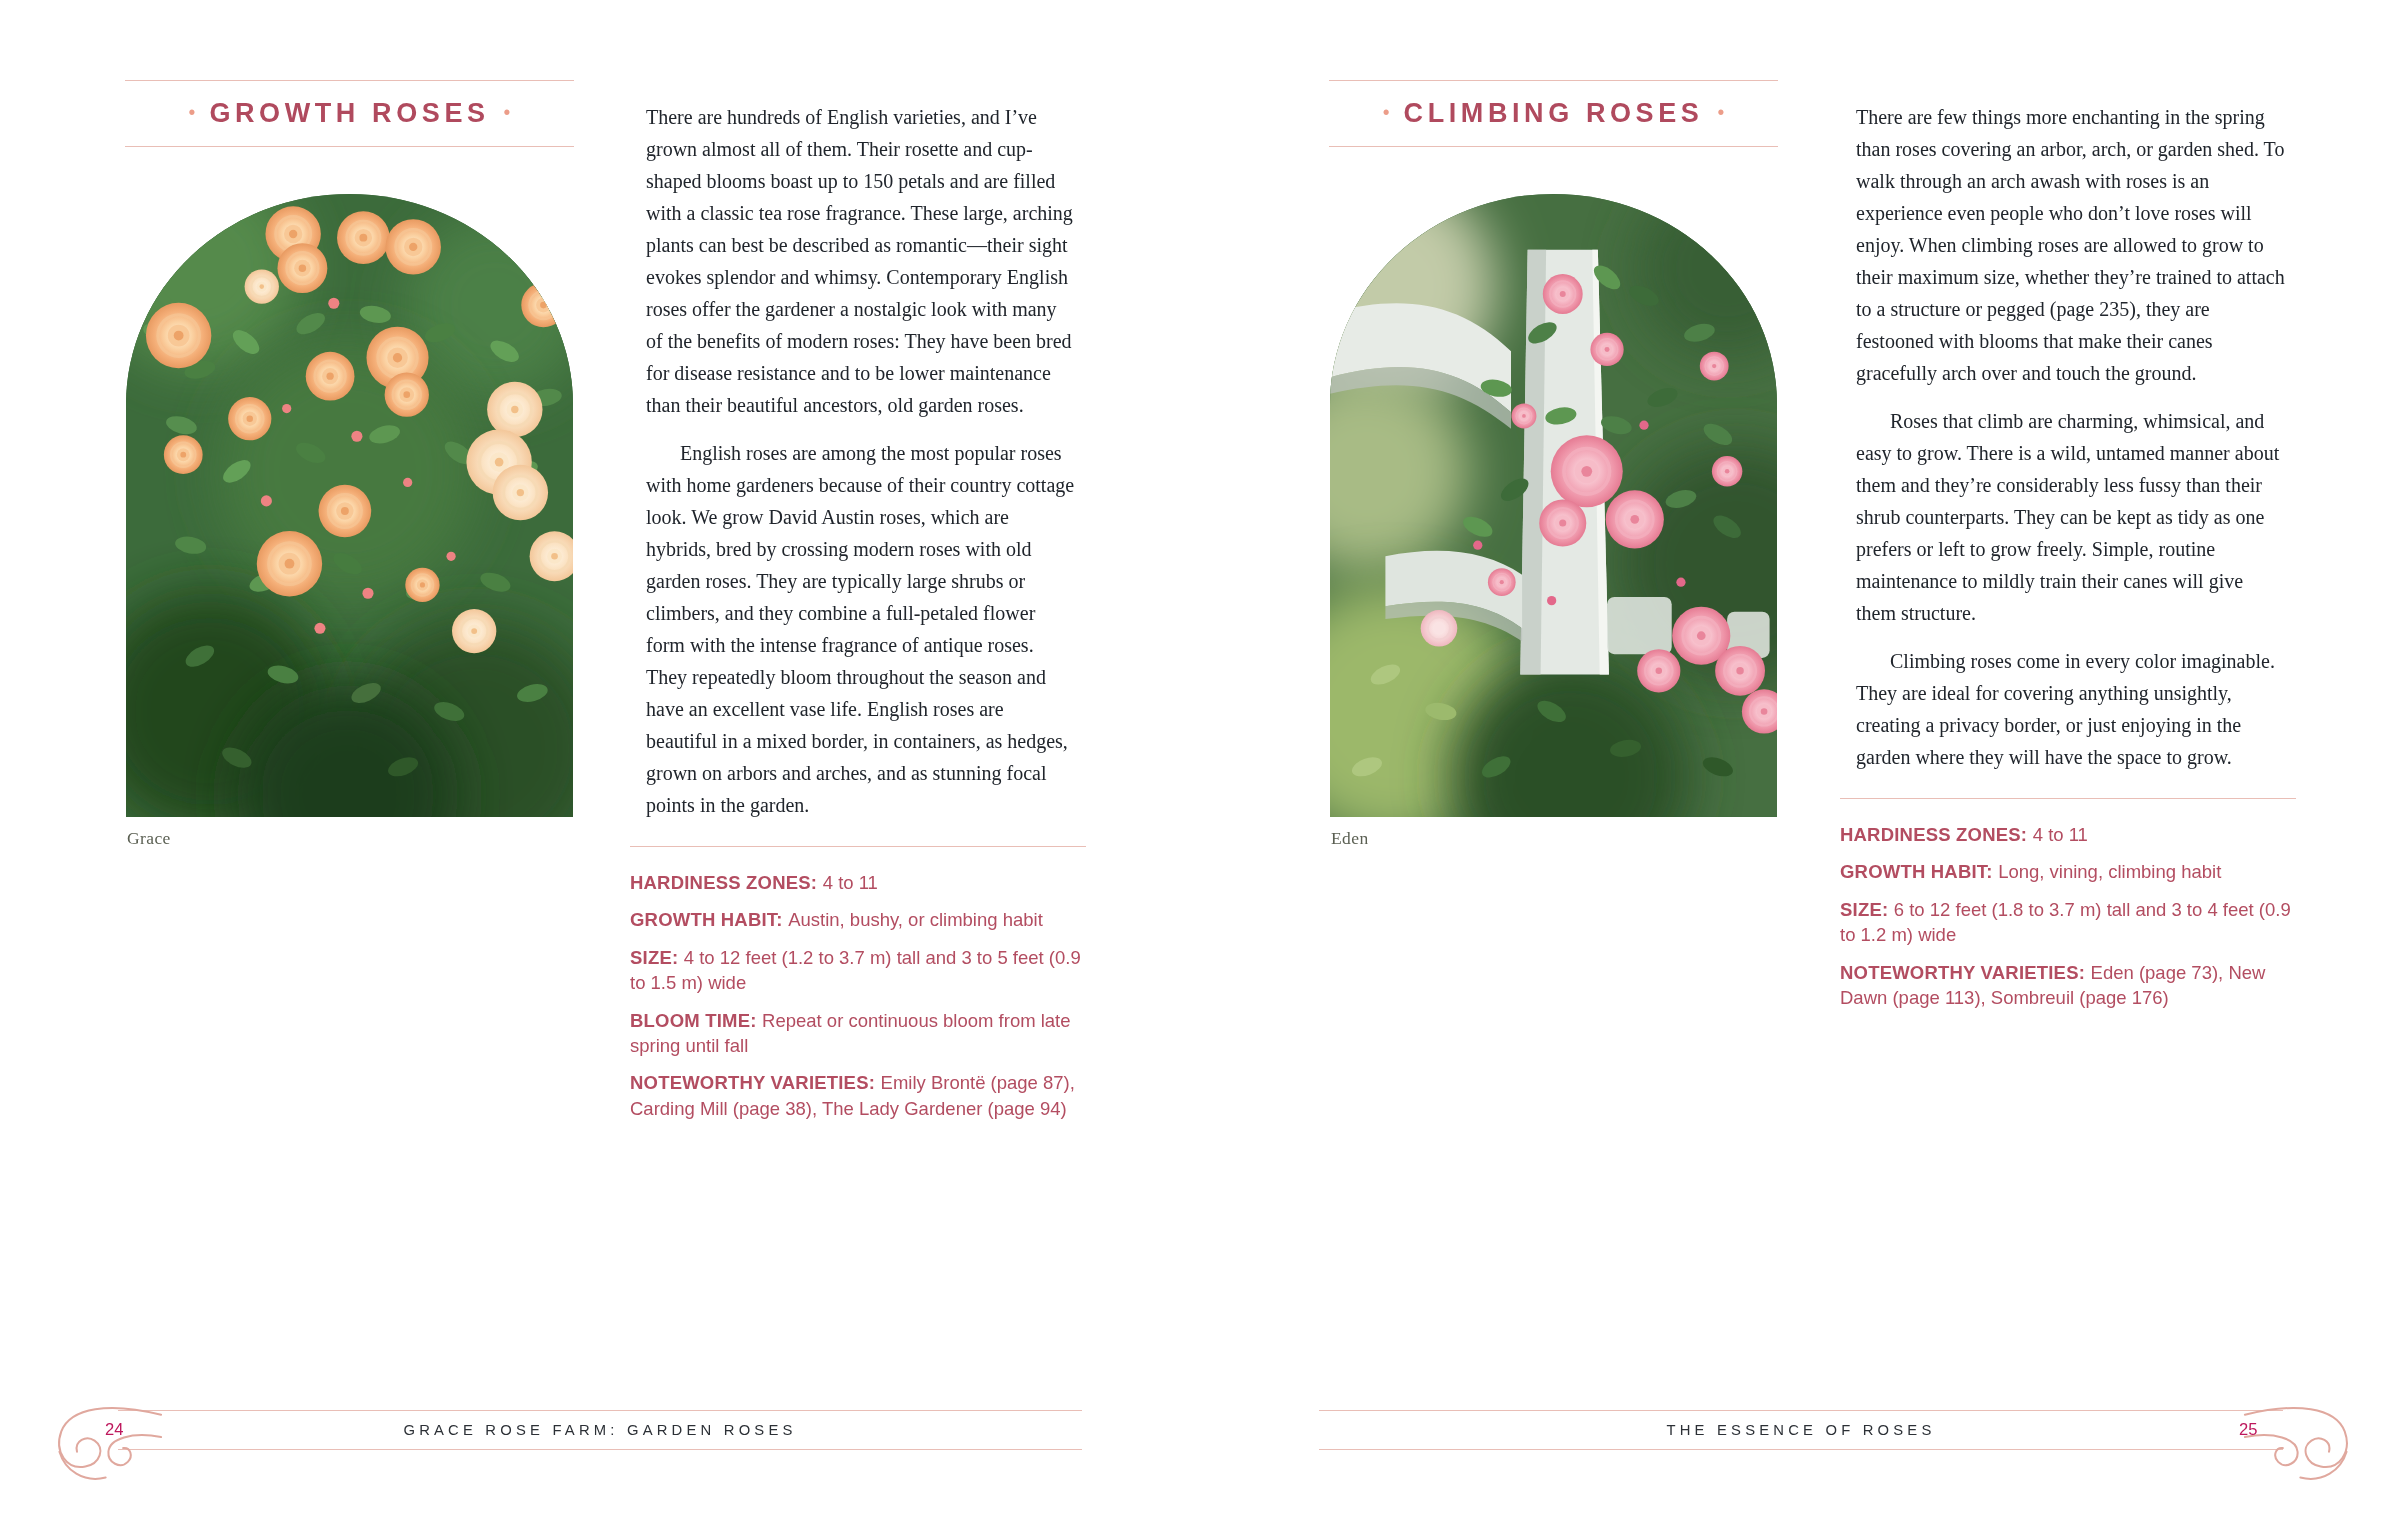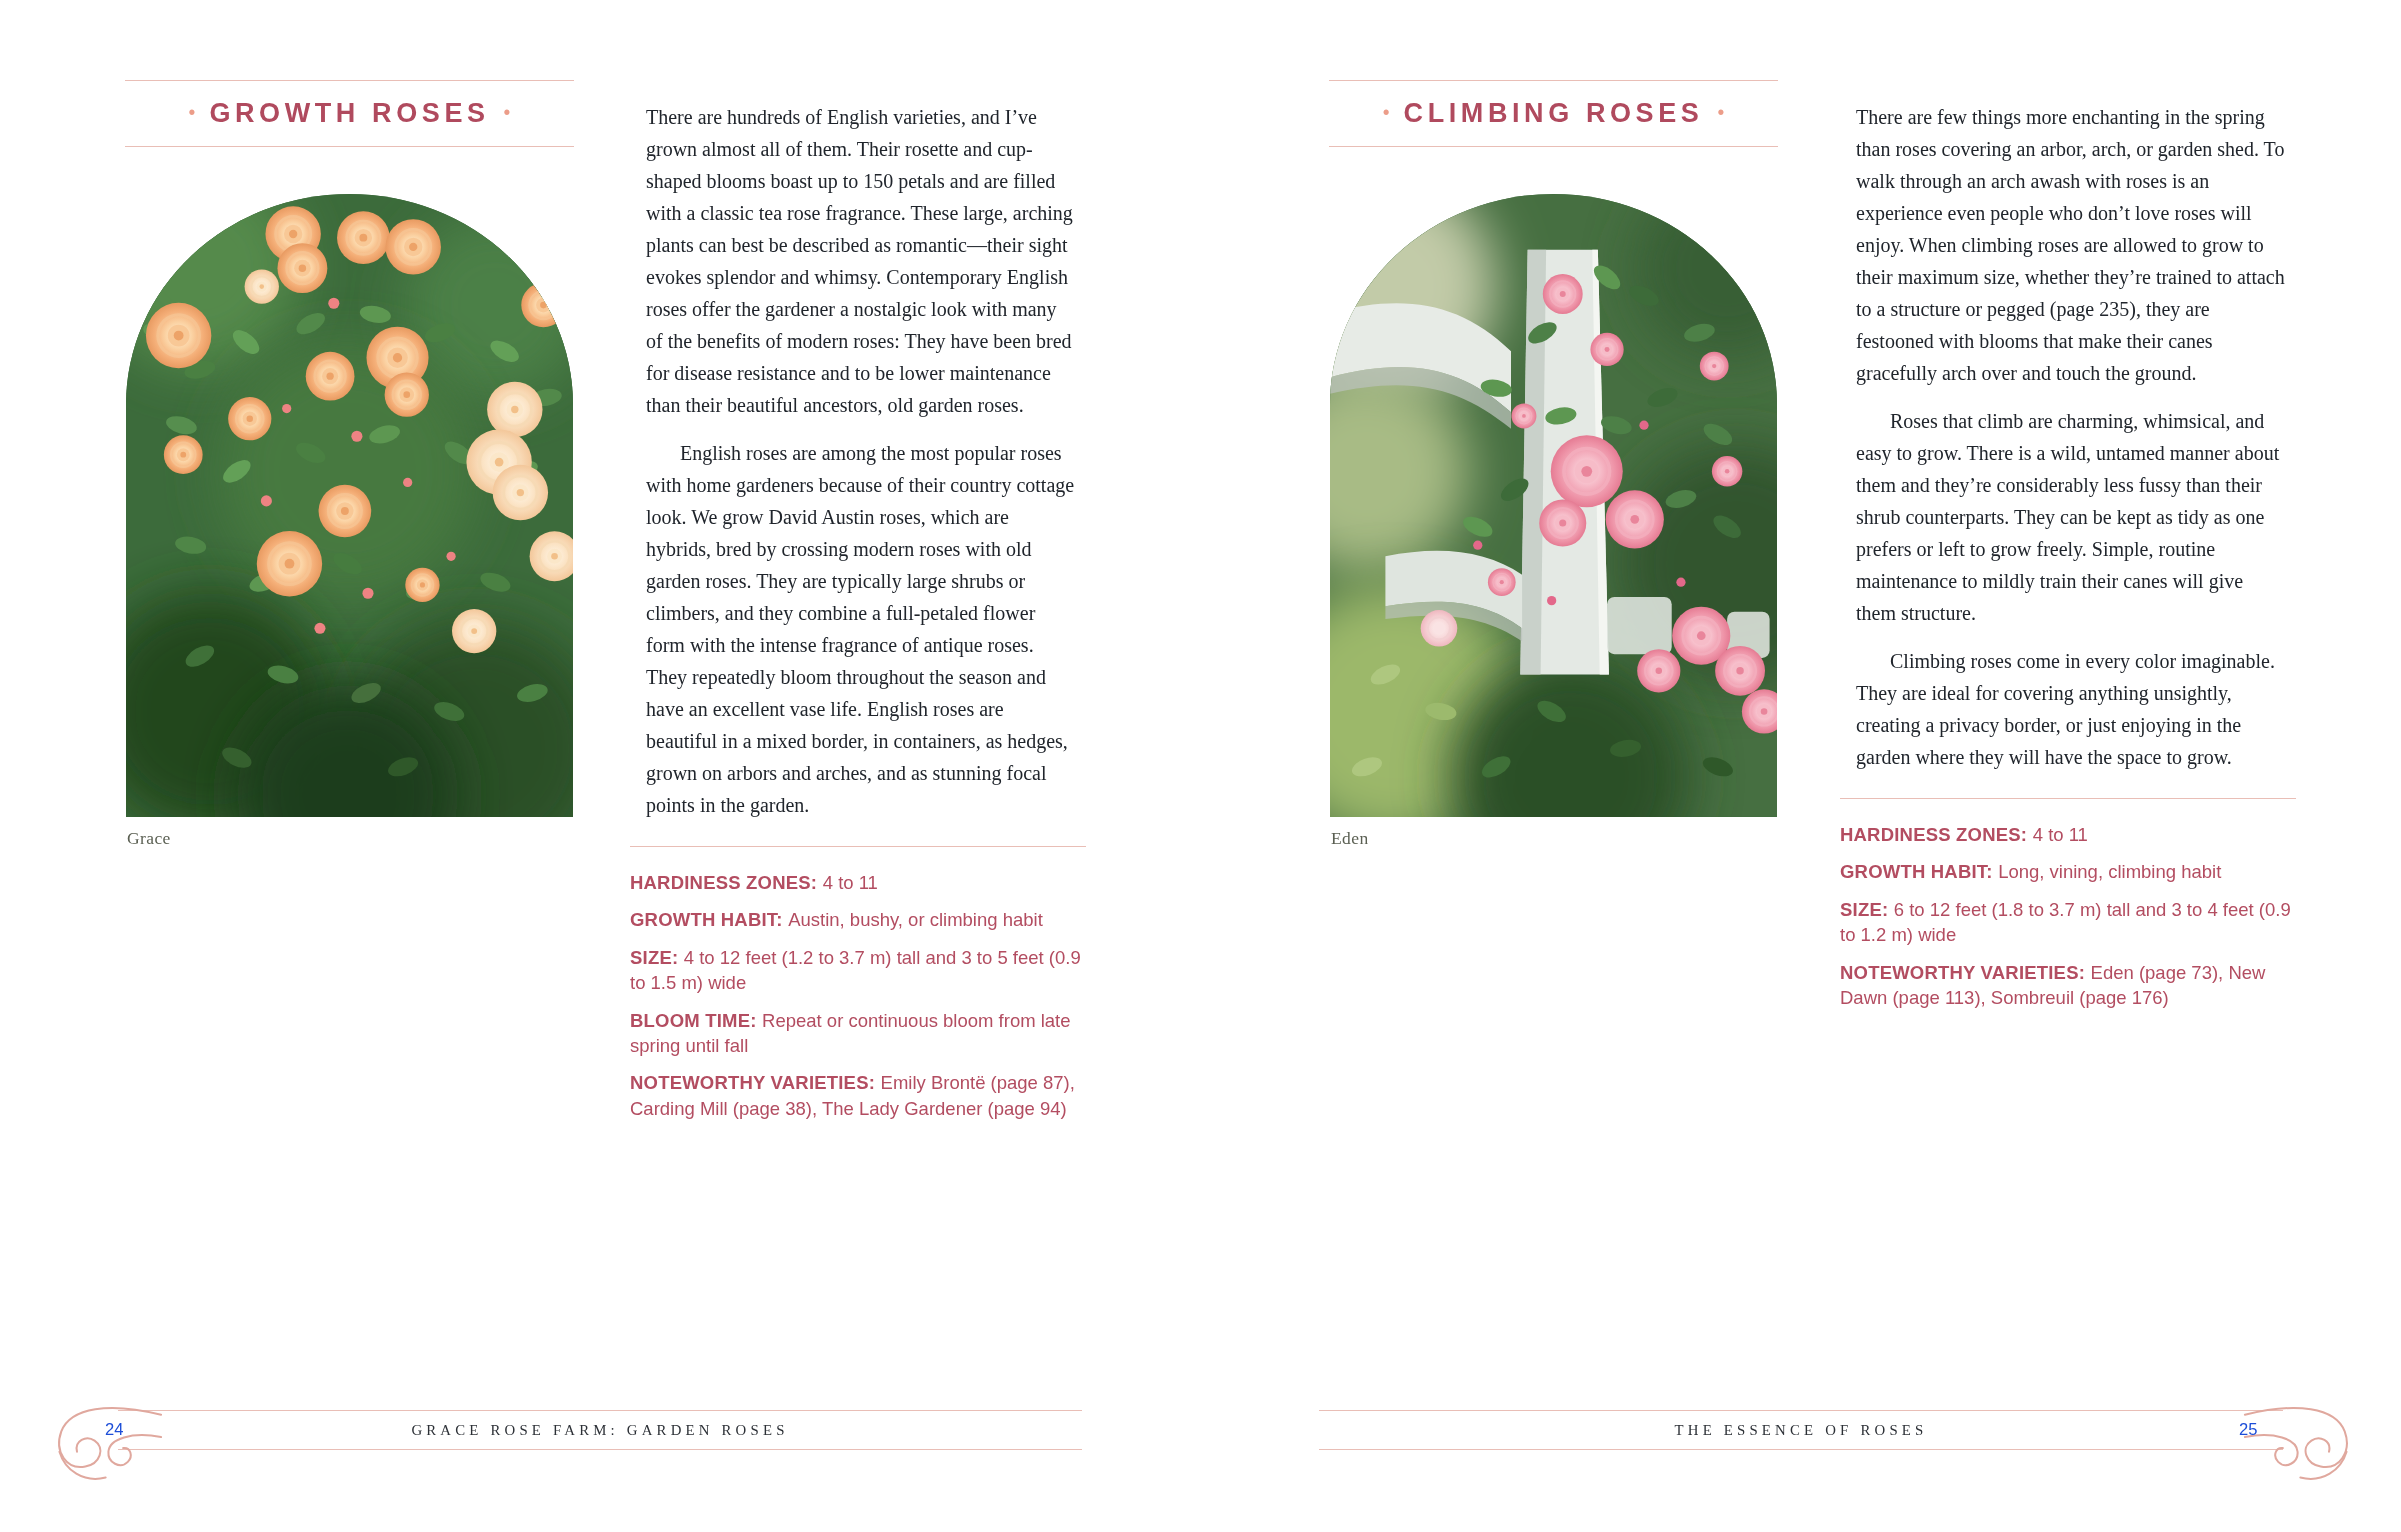--- a/index.html
+++ b/index.html
@@ -47,23 +47,23 @@
   .info-label{font-weight:bold;letter-spacing:0.2px;margin-right:5.5px}
   
   .footer-box{
     position:absolute;top:1410px;height:38px;width:964px;
     border-top:0.9px solid #e9beb6;border-bottom:0.9px solid #e9beb6;
     display:flex;align-items:center;justify-content:center;
   }
   .footer-box.lp{left:118px}
   .footer-box.rp{left:1319px}
   .running-title{
-    font-family:Liberation Serif, serif;font-size:14.8px;letter-spacing:4.2px;color:#2c3036;
-  }
-  .pagenum{position:absolute;top:1420px;font-size:16.6px;color:#1d4ed8;z-index:3}
+    font-family:Liberation Sans, sans-serif;font-size:14.8px;letter-spacing:4.2px;color:#2c3036;
+  }
+  .pagenum{position:absolute;top:1420px;font-size:16.6px;color:#be185d;z-index:3}
   .pagenum.lp{left:105px}
   .pagenum.rp{left:2239px}
   .flourish{position:absolute;top:1400px;width:111px;height:85px;z-index:2}
   .flourish.lp{left:52px}
   .flourish.rp{left:2243px;transform:scaleX(-1)}
 </style>
 </head>
 <body>
 
 <div>

